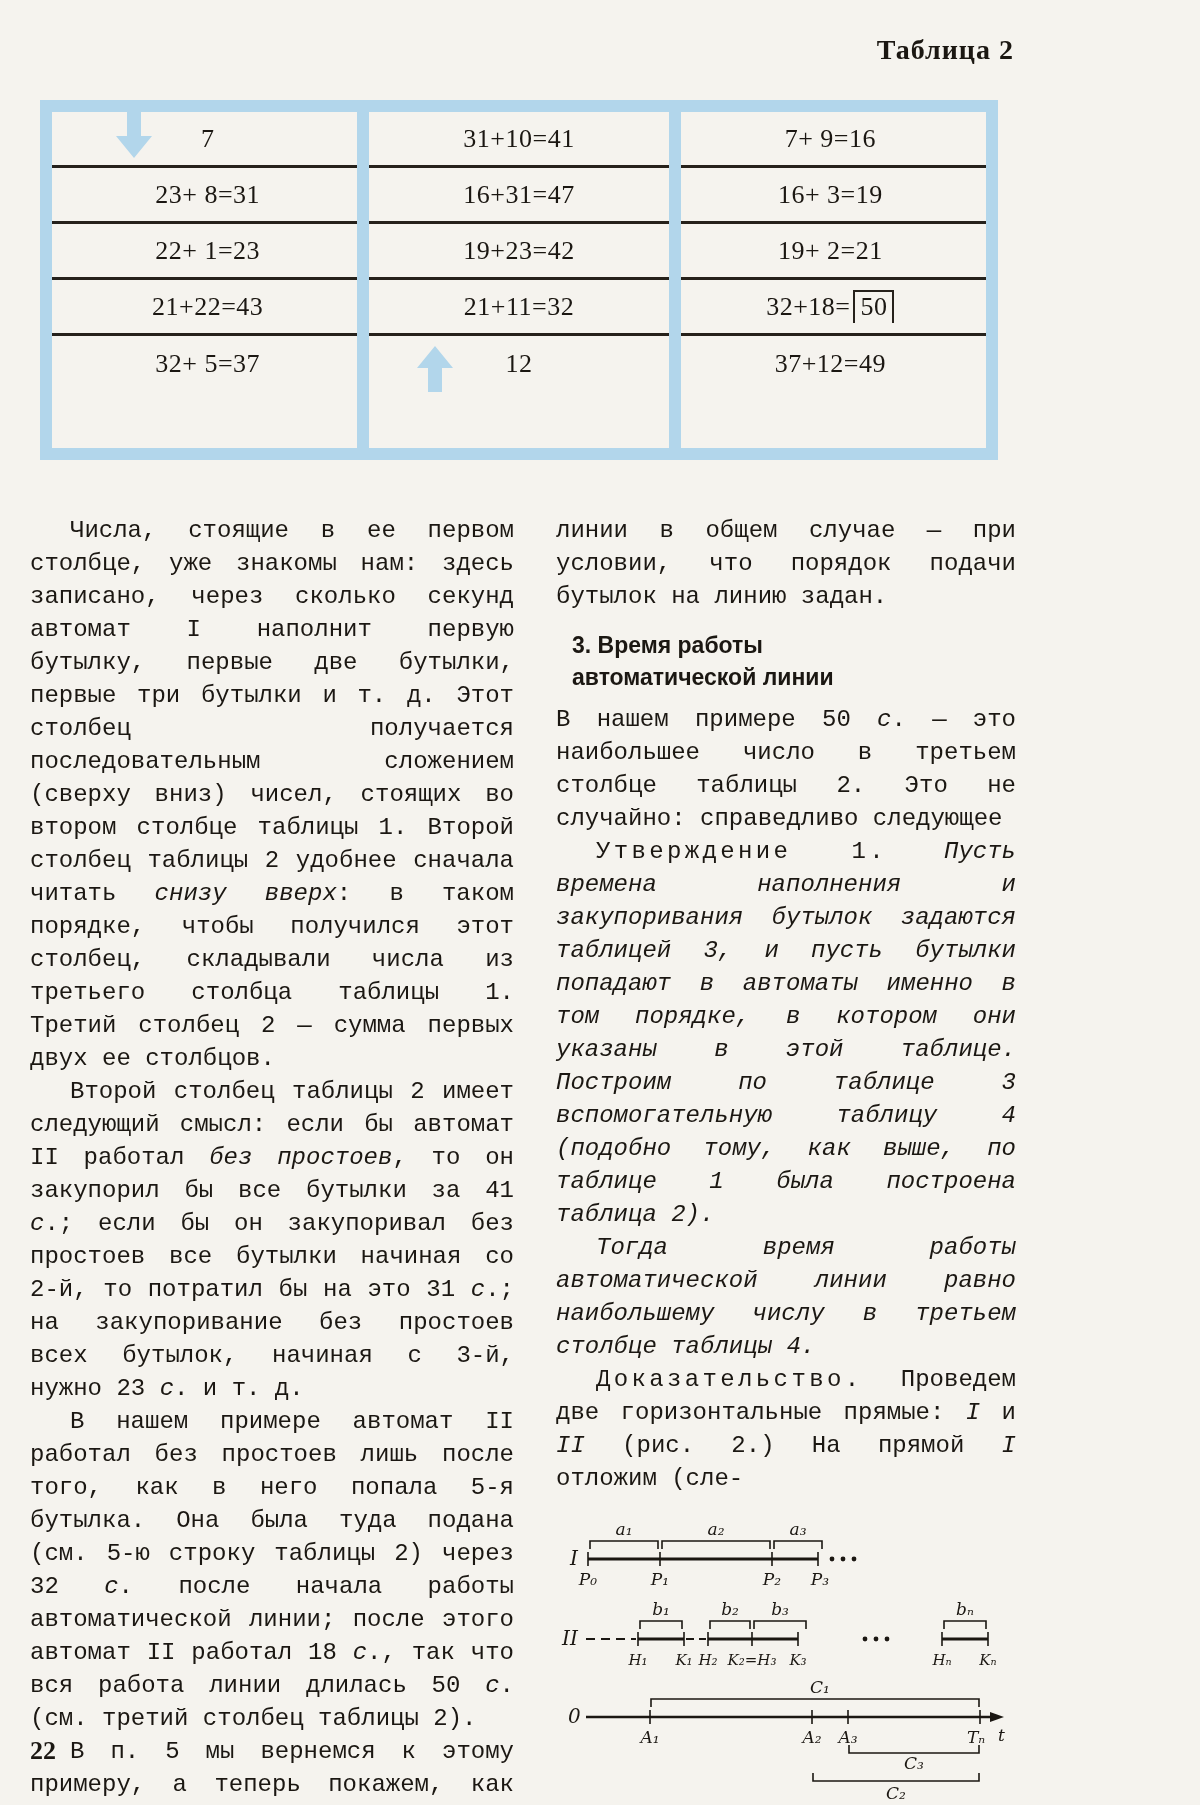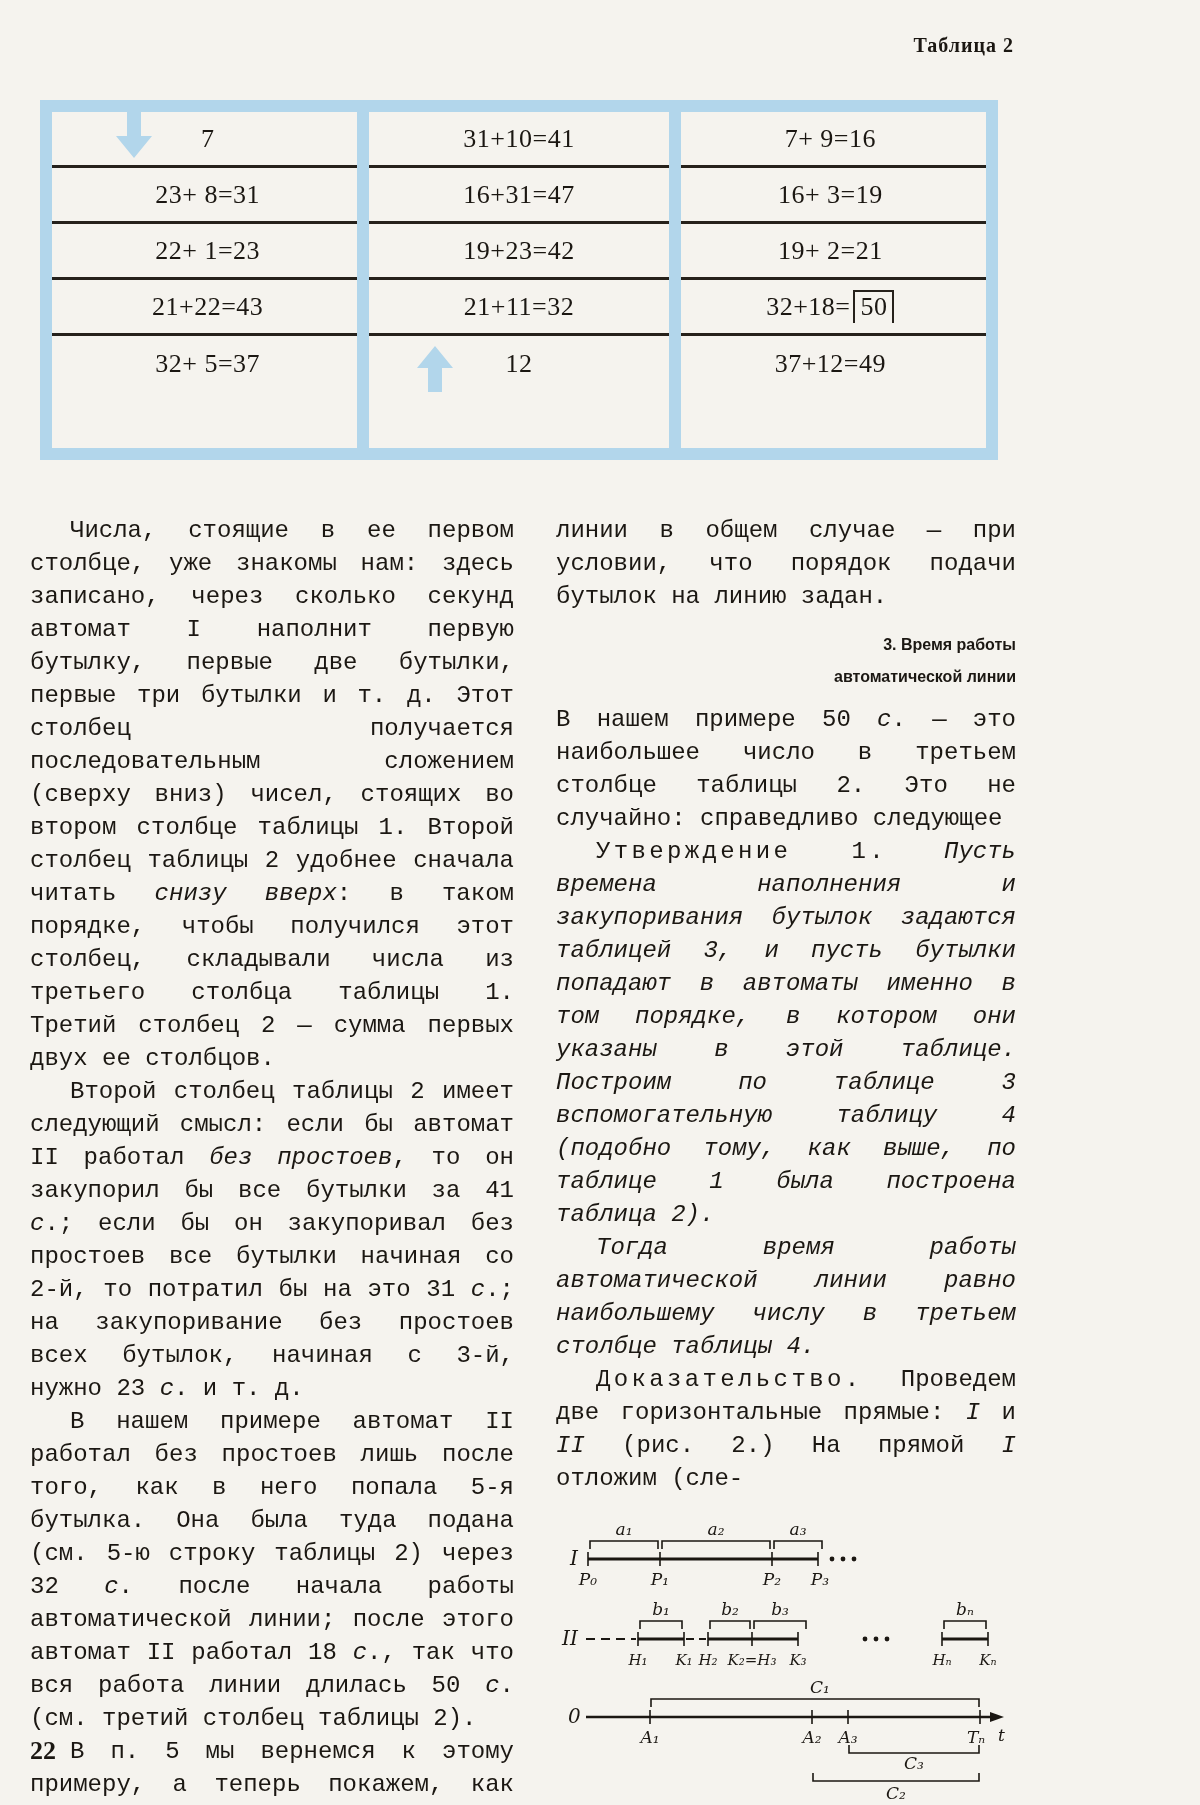--- a/index.html
+++ b/index.html
@@ -1,20 +1,20 @@
 <!DOCTYPE html>
 <html><head>
 <meta charset="utf-8">
 <style>
   * { margin:0; padding:0; box-sizing:border-box; }
   html,body { background:#f5f3ee; }
   body { width:1200px; height:1805px; font-family:"Liberation Serif", serif; color:#1b1712; }
   .page { position:relative; width:1200px; height:1805px; overflow:hidden; background:#f5f3ee; }
 
-  .table-caption { position:absolute; top:34px; right:186px; font-size:20px; font-weight:bold; letter-spacing:1px; }
+  .table-caption { position:absolute; top:34px; right:186px; font-size:28px; font-weight:bold; letter-spacing:1px; }
 
   
   .t2 { position:absolute; left:40px; top:100px; width:958px; height:360px; border:12px solid #b2d6eb; }
   .t2-grid { position:relative; width:100%; height:100%; display:grid; grid-template-columns:1fr 1fr 1fr; grid-template-rows:repeat(6,1fr); }
   .vsep { position:absolute; top:0; bottom:0; width:12px; background:#b2d6eb; z-index:3; }
   .vsep1 { left:calc(33.333% - 6px); }
   .vsep2 { left:calc(66.667% - 6px); }
   .tcell { position:relative; display:flex; align-items:center; justify-content:center; font-size:26px; border-bottom:3px solid #26211b; letter-spacing:0.5px; }
   .tcell.last { border-bottom:none; }
   .arrow-down { position:absolute; left:62px; top:0; }
@@ -22,21 +22,21 @@
   .boxed { display:inline-block; border:2px solid #26211b; border-bottom:none; padding:1px 5px 2px 5px; margin-left:3px; line-height:1.05; }
 
   
   .col { position:absolute; top:514px; font-size:24px; line-height:33px; text-align:justify; }
   .col-left  { left:30px;  width:484px; }
   .col-right { left:556px; width:460px; }
   p.para { margin:0;font-family:Liberation Mono, monospace; }
   p.indent { text-indent:40px; }
   .it { font-style:italic; }
   .spaced { letter-spacing:0.14em; }
-  .heading { font-family:"Liberation Sans", sans-serif; font-weight:bold; font-size:16px; line-height:32px; margin:16px 0 10px 16px; text-align:right; }
+  .heading { font-family:"Liberation Sans", sans-serif; font-weight:bold; font-size:23px; line-height:32px; margin:16px 0 10px 16px; text-align:left; }
 
   
   .fig-block { margin-top:12px; }
   .fig { display:block; margin-left:4px; }
   .fmain { font:italic 20px "DejaVu Serif","DejaVu Sans",serif; }
   .fsm   { font:italic 17px "DejaVu Serif","DejaVu Sans",serif; }
   .fxs   { font:italic 15px "DejaVu Serif","DejaVu Sans",serif; }
   .fig-caption { font-size:24px; margin-top:14px; text-align:left; }
 
   .page-number { position:absolute; left:30px; top:1736px; font-size:26px; font-weight:bold; }

